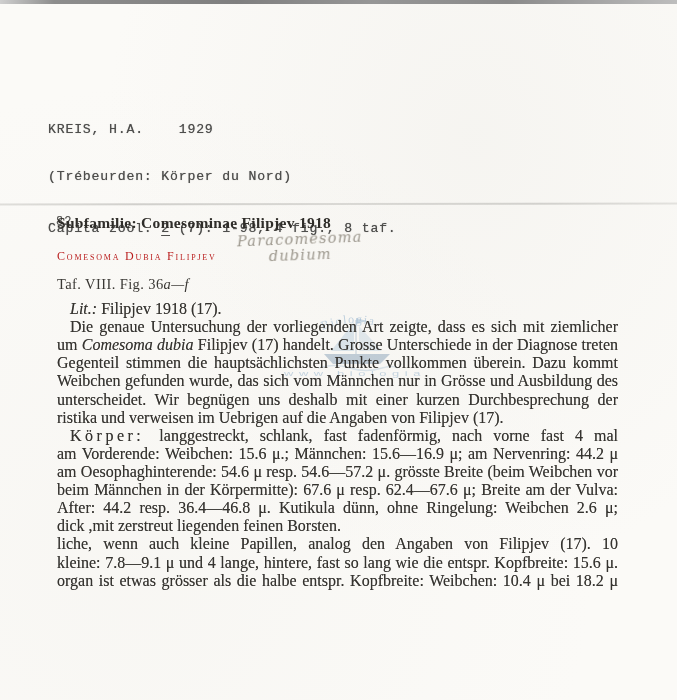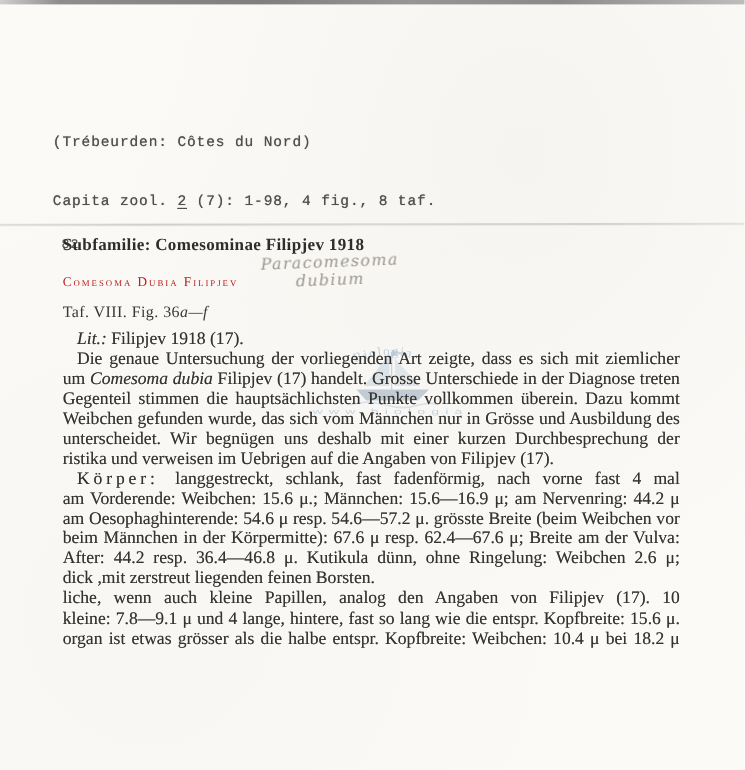--- a/index.html
+++ b/index.html
@@ -64,21 +64,22 @@
     mix-blend-mode:multiply;opacity:.55;pointer-events:none;
   }
 </style>
 </head>
 <body>
 
 <div class="scan-strip-top"></div>
 <div class="scan-fold-line"></div>
 
 <div class="typewriter">
-  <div class="tw-line">(Trébeurden: Côtes du Nord)</div>
+  <div class="tw-line">KREIS, H.A.    1929</div>
+  <div class="tw-line">(Trébeurden: Körper du Nord)</div>
   <div class="tw-line gap6"><span>Capita zool. </span><span class="tw-underline">2</span><span> (7): 1-98, 4 fig., 8 taf.</span></div>
 </div>
 
 <div class="page-number">82</div>
 <div class="center-block subfamily">Subfamilie: Comesominae Filipjev 1918</div>
 <div class="handwritten">Paracomesoma dubium</div>
 <div class="center-block species">Comesoma Dubia Filipjev</div>
 <div class="center-block plate-ref"><span>Taf. VIII. Fig. 36</span><span class="ital">a—f</span></div>
 
 <svg class="watermark" viewBox="0 0 174 90" xmlns="http://www.w3.org/2000/svg">

